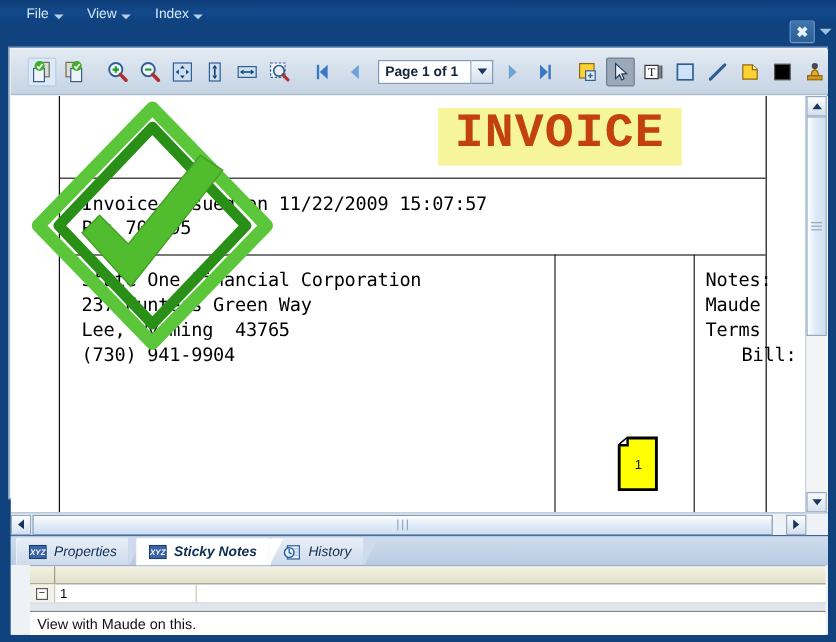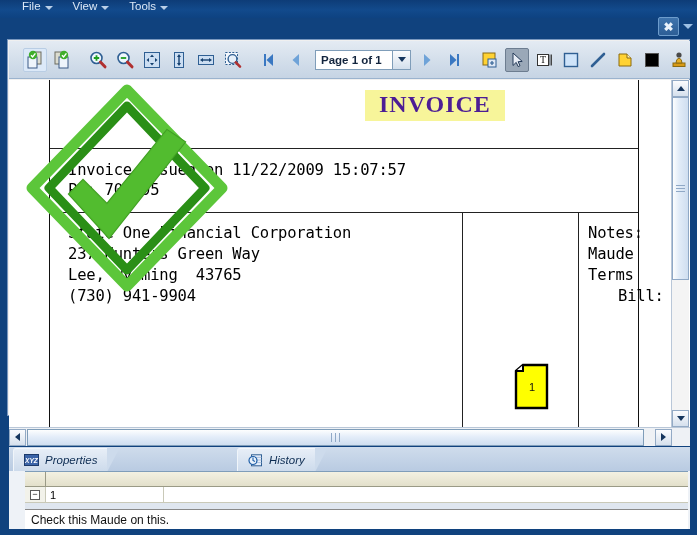--- a/index.html
+++ b/index.html
@@ -9,21 +9,21 @@
     font-size:12px;
     background:#10427e;
     -webkit-font-smoothing:none;
   }
   .app{position:relative;width:697px;height:535px;}
 
   
   .menubar{
     position:absolute;left:0;top:0;width:697px;height:18px;
     background:linear-gradient(to bottom,#0d3c77 0%,#124a8c 55%,#0e4281 100%);
-    display:flex;align-items:flex-start;padding-left:22px;box-sizing:border-box;
+    display:flex;align-items:flex-end;padding-left:22px;box-sizing:border-box;
   }
   .menuitem{
     color:#dbe8f7;font-size:11.5px;margin-right:20px;display:flex;align-items:center;cursor:default;
   }
   .menuitem .cap{margin-right:4px;}
   .caret{
     width:0;height:0;border-left:4px solid transparent;border-right:4px solid transparent;
     border-top:4px solid #b9cfe8;margin-top:3px;
   }
 
@@ -113,22 +113,22 @@
     position:absolute;left:40px;top:-5px;width:590px;height:390px;
     background:#fff;border:1px solid #111;box-sizing:border-box;
   }
   .hrline{position:absolute;left:0;width:100%;height:1px;background:#222;}
   .doctext{
     position:absolute;font-family:"DejaVu Sans Mono","Liberation Mono",monospace;
     font-size:15.5px;color:#000;white-space:pre;line-height:21px;letter-spacing:-0.2px;
   }
   .invbadge{
     position:absolute;background:#f7f59a;padding:2px 14px 4px 14px;
-    font-family:Liberation Serif, serif;font-weight:bold;font-size:24px;
-    color:#4c1d95;letter-spacing:1px;line-height:1.05;
+    font-family:Liberation Mono, monospace;font-weight:bold;font-size:40px;
+    color:#c2410c;letter-spacing:1px;line-height:1.05;
   }
   .vrule{position:absolute;width:1px;background:#222;}
 
   
   .stamp{position:absolute;left:8px;top:-4px;width:220px;height:225px;pointer-events:none;}
 
   
   .noteicon{
     position:absolute;left:464px;top:287px;width:36px;height:48px;
   }
@@ -244,21 +244,21 @@
   <div class="menubar">
     <div class="menuitem">
       <span class="cap">File</span>
       <span class="caret"></span>
     </div>
     <div class="menuitem">
       <span class="cap">View</span>
       <span class="caret"></span>
     </div>
     <div class="menuitem">
-      <span class="cap">Tools</span>
+      <span class="cap">Index</span>
       <span class="caret"></span>
     </div>
   </div>
 
   <div class="wincontrols">
     <div class="closebtn">
       <span>✖</span>
     </div>
     <span class="wincaret"></span>
   </div>
@@ -516,22 +516,31 @@
         <div class="ptab" style="left:4px;">
           <span class="ptabicon">
             <svg width="15" height="12" viewBox="0 0 15 12">
               <rect x="0.5" y="0.5" width="14" height="11" fill="#3b64a8" stroke="#1c3a6b"></rect>
               <text x="7.5" y="8.6" font-size="6.6" font-family="Liberation Sans, sans-serif" text-anchor="middle" fill="#ffffff" font-weight="bold">XYZ</text>
             </svg>
           </span>
           <span>Properties</span>
         </div>
 
-
-        <div class="ptab" style="left:228px;">
+        <div class="ptab active" style="left:104px;">
+          <span class="ptabicon">
+            <svg width="15" height="12" viewBox="0 0 15 12">
+              <rect x="0.5" y="0.5" width="14" height="11" fill="#3b64a8" stroke="#1c3a6b"></rect>
+              <text x="7.5" y="8.6" font-size="6.6" font-family="Liberation Sans, sans-serif" text-anchor="middle" fill="#ffffff" font-weight="bold">XYZ</text>
+            </svg>
+          </span>
+          <span>Sticky Notes</span>
+        </div>
+
+        <div class="ptab" style="left:216px;">
           <span class="ptabicon">
             <svg width="15" height="13" viewBox="0 0 15 13">
               <rect x="3.5" y="0.8" width="10" height="11" fill="#e6eefb" stroke="#2f5f93"></rect>
               <path d="M3.5 3.4 H13.5 M3.5 6 H13.5 M3.5 8.6 H13.5" stroke="#9fb8d8" stroke-width="0.8"></path>
               <circle cx="5" cy="6.5" r="4" fill="#eaf2fc" stroke="#1e5fa8" stroke-width="1.2"></circle>
               <path d="M5 3.6 V6.5 L7 7.6" stroke="#1e5fa8" stroke-width="1.1" fill="none"></path>
             </svg>
           </span>
           <span>History</span>
         </div>
@@ -547,17 +556,17 @@
         <div class="grow">
           <div class="gc c0">
             <span class="expander">−</span>
           </div>
           <div class="gc c1">1</div>
           <div class="gc c2"></div>
         </div>
         <div class="gridfill"></div>
       </div>
 
-      <div class="notebox">Check this Maude on this.</div>
+      <div class="notebox">View with Maude on this.</div>
     </div>
 
   </div>
 </div>
 
 </body></html>

